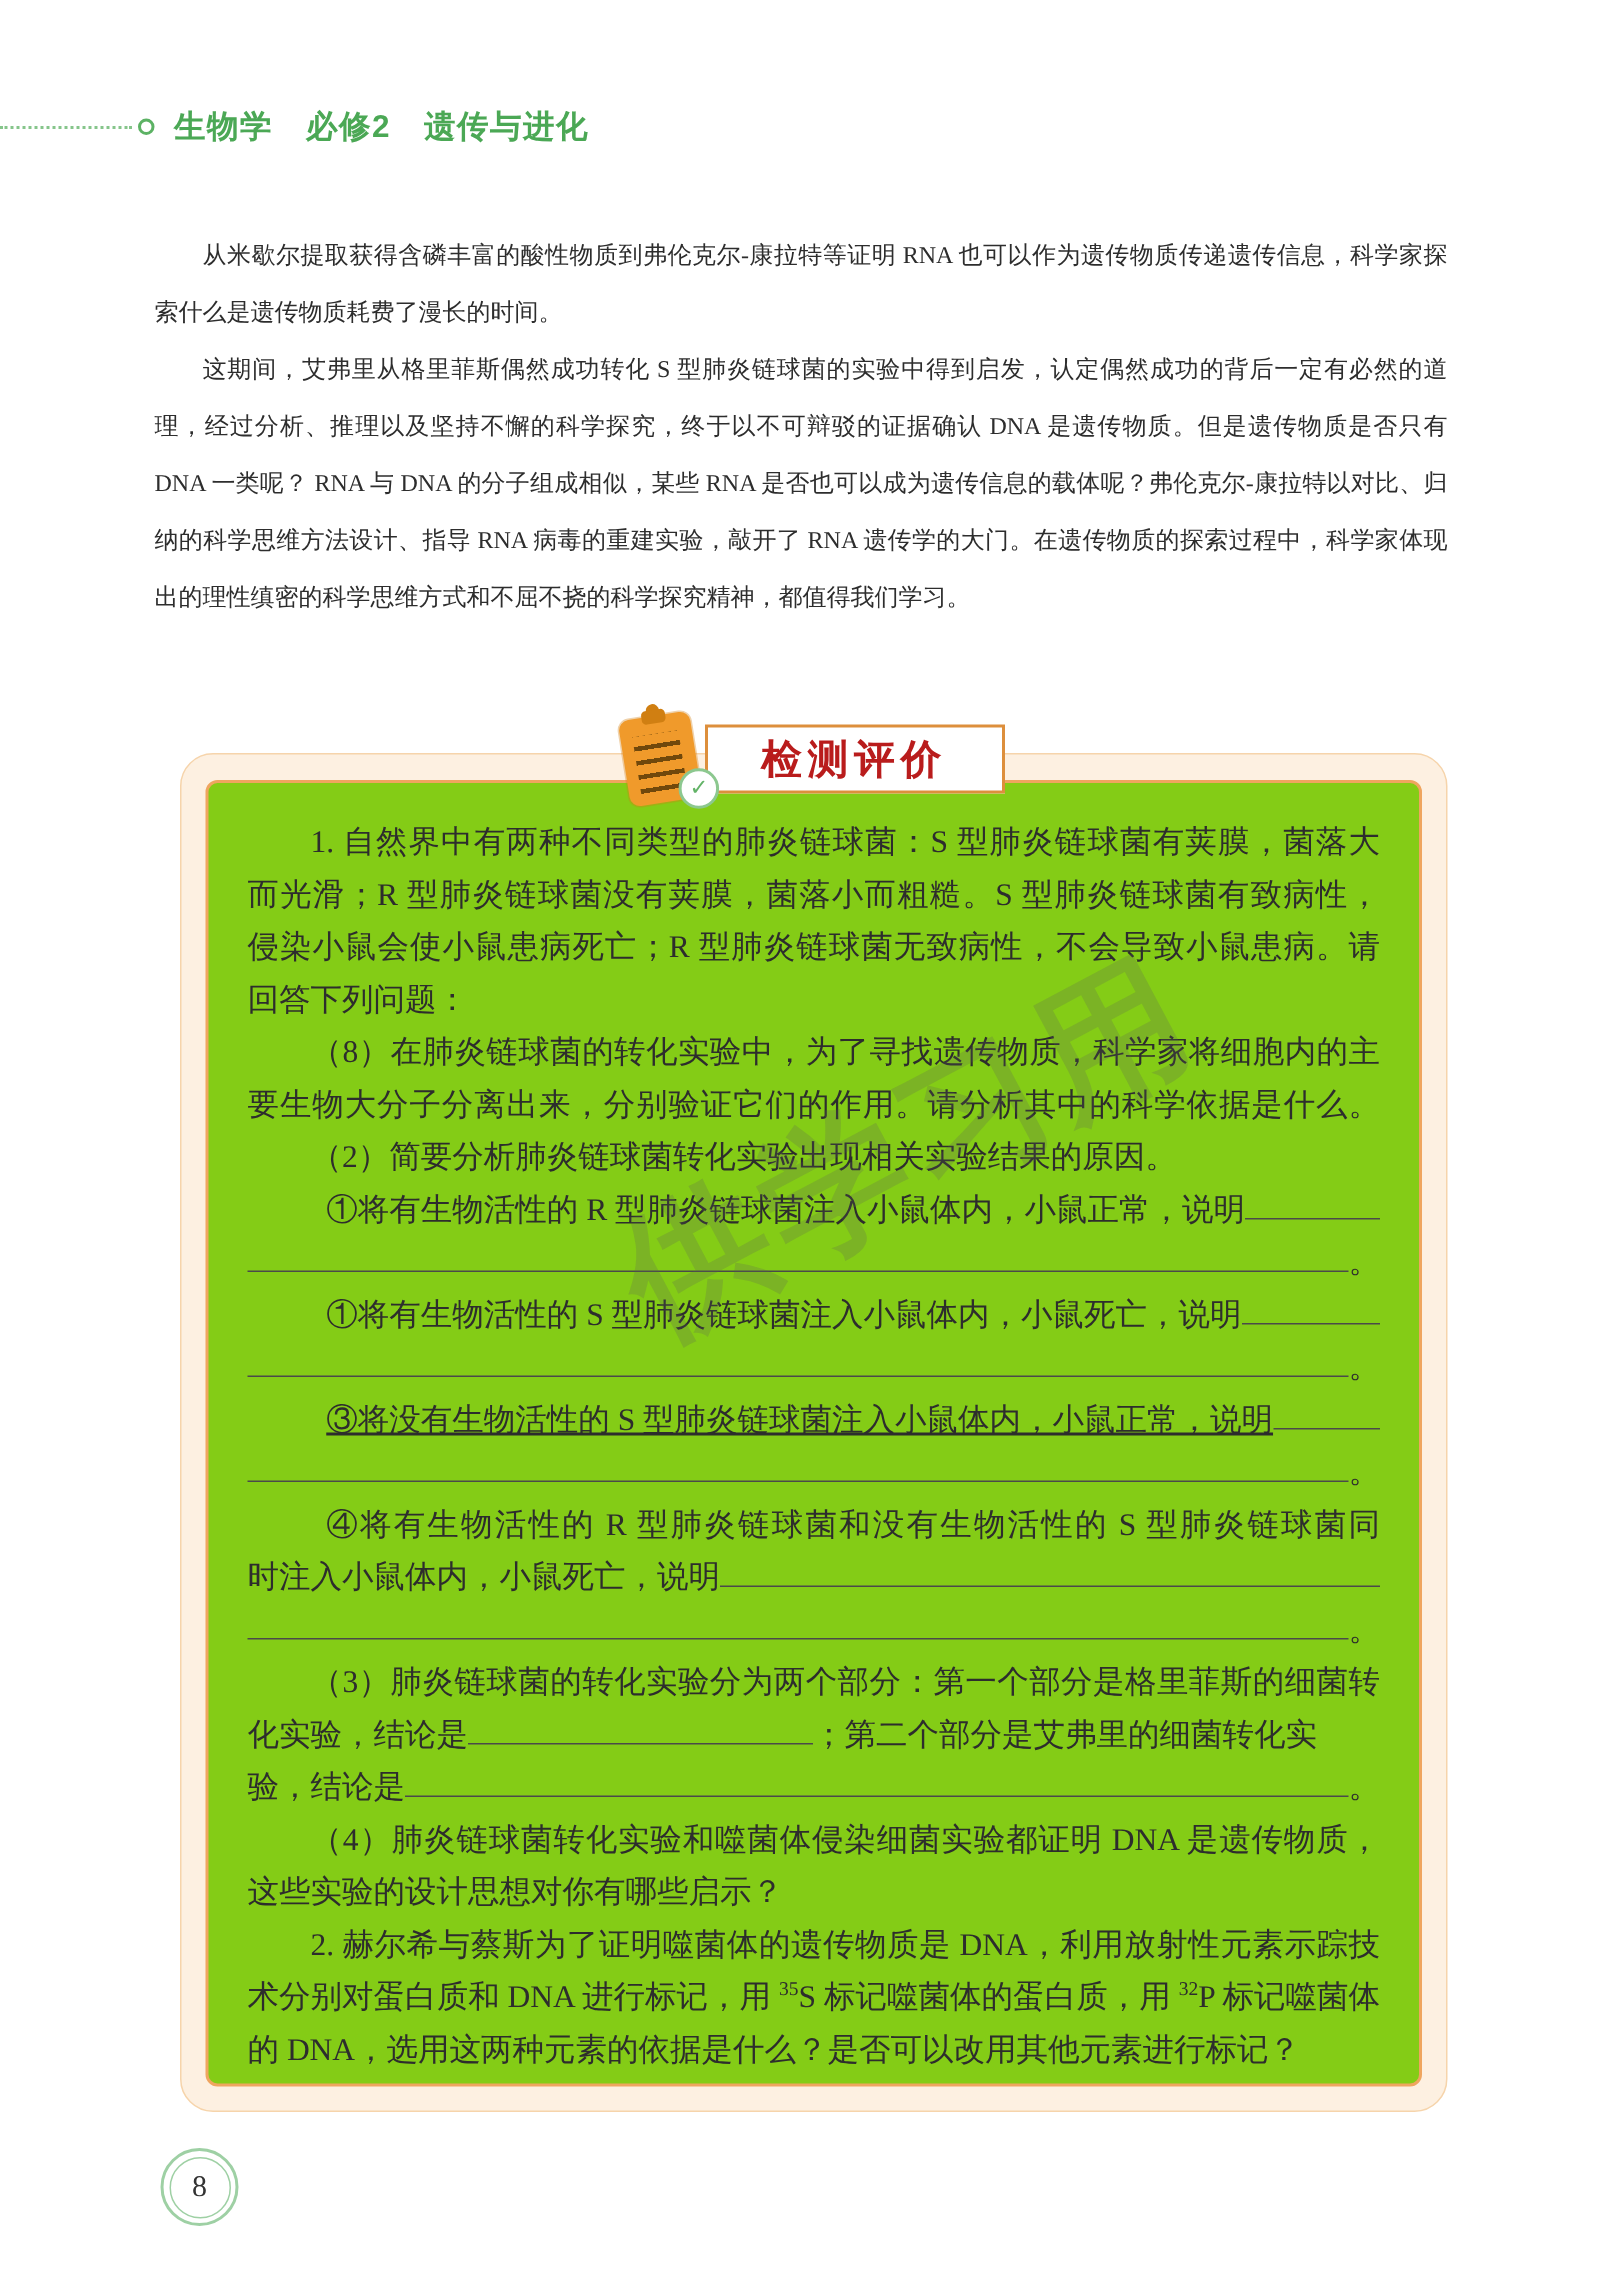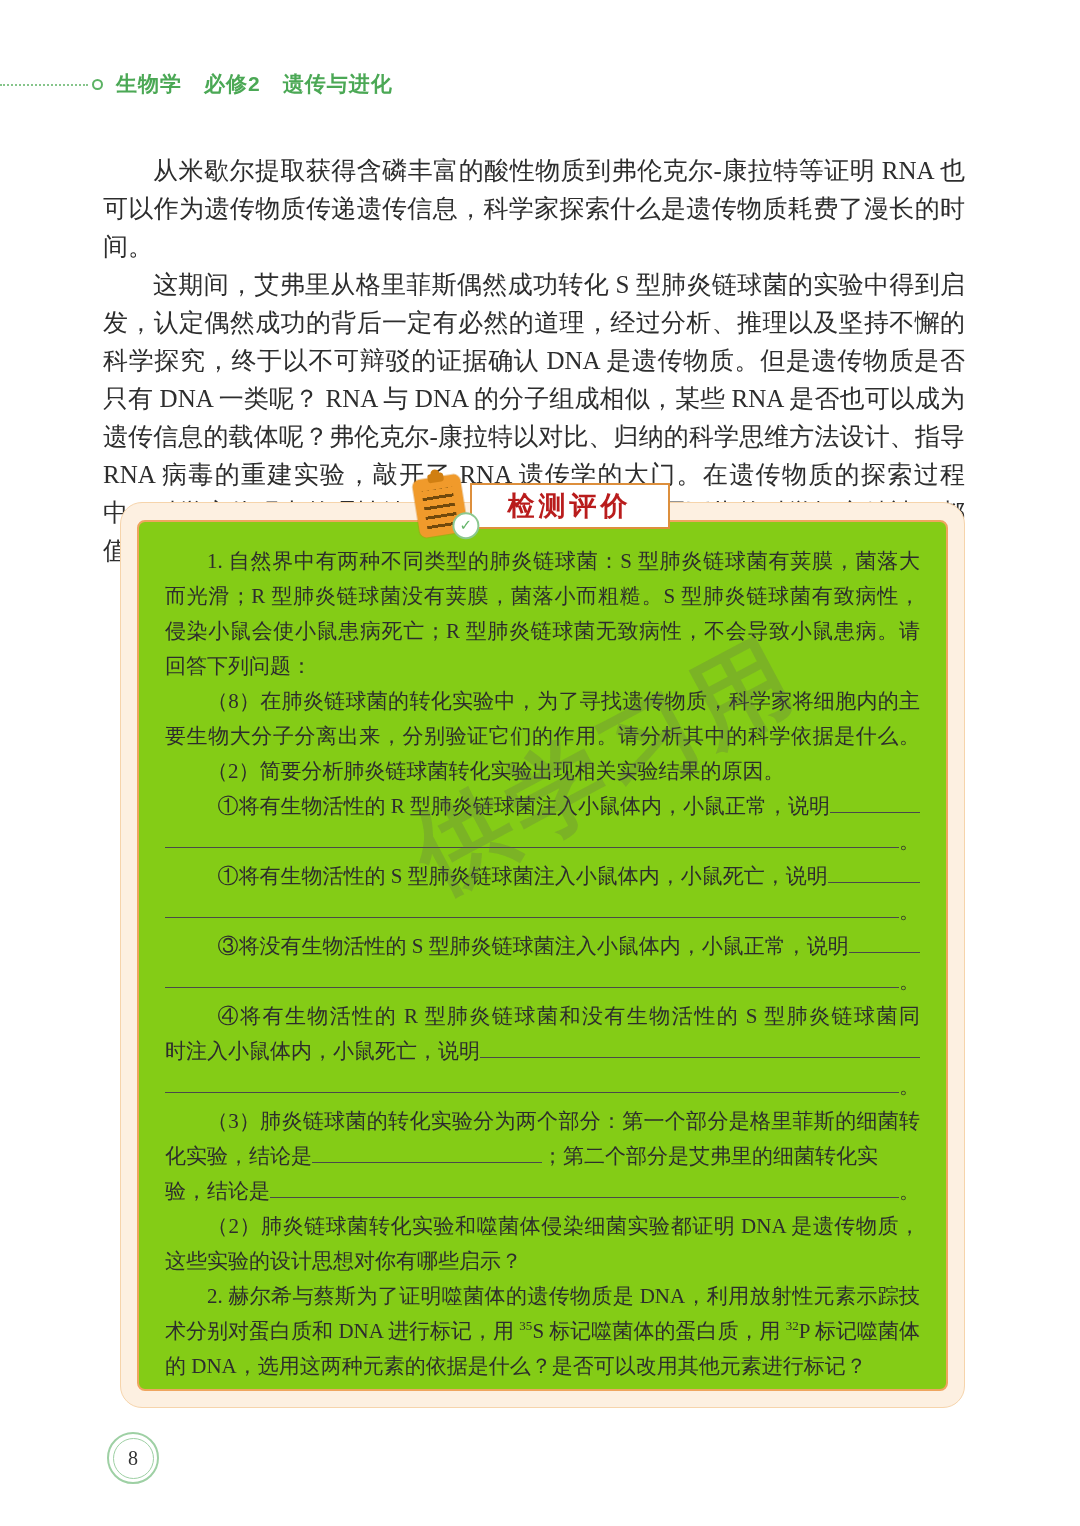--- a/index.html
+++ b/index.html
@@ -26,21 +26,21 @@
   .dotted-leader{position:absolute;left:0;top:84px;width:88px;border-top:2px dotted #86c58b;}
   .leader-ring{position:absolute;left:92px;top:79px;width:11px;height:11px;border:2px solid #5cb264;border-radius:50%;background:#fff;}
   .header-title{
     position:absolute;left:116px;top:70px;
     font-family:"Liberation Sans","DejaVu Sans",sans-serif;
     font-weight:bold;font-size:21px;color:var(--green);letter-spacing:1px;
   }
 
   
   .intro{position:absolute;left:103px;top:152px;width:862px;}
-  .intro p{margin:0;font-size:25px;line-height:38px;text-align:justify;text-indent:2em;}
+  .intro p{margin:0;font-size:16px;line-height:38px;text-align:justify;text-indent:2em;}
 
   
   .watermark{
     position:absolute;left:398px;top:700px;z-index:5;pointer-events:none;
     transform:rotate(-28deg);transform-origin:center;
     font-size:98px;letter-spacing:6px;white-space:nowrap;
     color:rgba(90,90,90,0.22);font-weight:bold;
   }
 
   
@@ -157,21 +157,21 @@
           <span class="qt">。</span>
         </div>
         <div class="line flex" style="padding-left: 2.5em;">
           <span class="qt">①将有生物活性的 S 型肺炎链球菌注入小鼠体内，小鼠死亡，说明</span>
           <span class="blank fill"></span>
         </div>
         <div class="line flex">
           <span class="blank fill"></span>
           <span class="qt">。</span>
         </div>
-        <div class="line flex" style="padding-left: 2.5em;">
+        <div class="line flex" style="padding-left: 2.5em; text-decoration: underline;">
           <span class="qt">③将没有生物活性的 S 型肺炎链球菌注入小鼠体内，小鼠正常，说明</span>
           <span class="blank fill"></span>
         </div>
         <div class="line flex">
           <span class="blank fill"></span>
           <span class="qt">。</span>
         </div>
         <div class="line just" style="text-indent: 2.5em;"><span class="qt">④将有生物活性的 R 型肺炎链球菌和没有生物活性的 S 型肺炎链球菌同</span></div>
         <div class="line flex">
           <span class="qt">时注入小鼠体内，小鼠死亡，说明</span>
@@ -181,21 +181,21 @@
           <span class="blank fill"></span>
           <span class="qt">。</span>
         </div>
         <div class="line just" style="text-indent: 2em;"><span class="qt">（3）肺炎链球菌的转化实验分为两个部分：第一个部分是格里菲斯的细菌转</span></div>
         <div class="line"><span class="qt">化实验，结论是</span><span class="blank" style="width: 230px;"></span><span class="qt">；第二个部分是艾弗里的细菌转化实</span></div>
         <div class="line flex">
           <span class="qt">验，结论是</span>
           <span class="blank fill"></span>
           <span class="qt">。</span>
         </div>
-        <div class="line just" style="text-indent: 2em;"><span class="qt">（2）肺炎链球菌转化实验和噬菌体侵染细菌实验都证明 DNA 是遗传物质，</span></div>
+        <div class="line just" style="text-indent: 2em;"><span class="qt">（4）肺炎链球菌转化实验和噬菌体侵染细菌实验都证明 DNA 是遗传物质，</span></div>
         <div class="line"><span class="qt">这些实验的设计思想对你有哪些启示？</span></div>
         <div class="line just" style="text-indent: 2em;"><span class="qt">2. 赫尔希与蔡斯为了证明噬菌体的遗传物质是 DNA，利用放射性元素示踪技</span></div>
         <div class="line just"><span class="qt">术分别对蛋白质和 DNA 进行标记，用 </span><sup>35</sup><span class="qt">S 标记噬菌体的蛋白质，用 </span><sup>32</sup><span class="qt">P 标记噬菌体</span></div>
         <div class="line"><span class="qt">的 DNA，选用这两种元素的依据是什么？是否可以改用其他元素进行标记？</span></div>
       </div>
   </div>
 </div>
 
 <div class="pagenum-outer">
   <div class="pagenum-inner">

